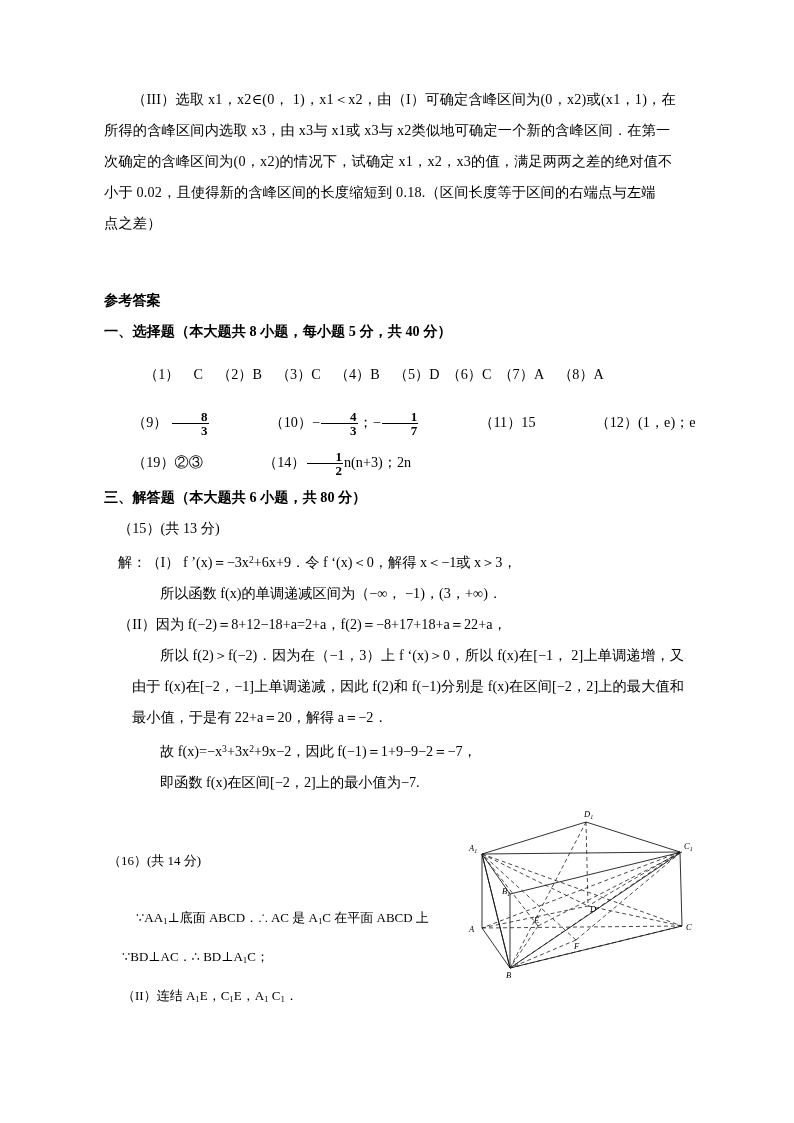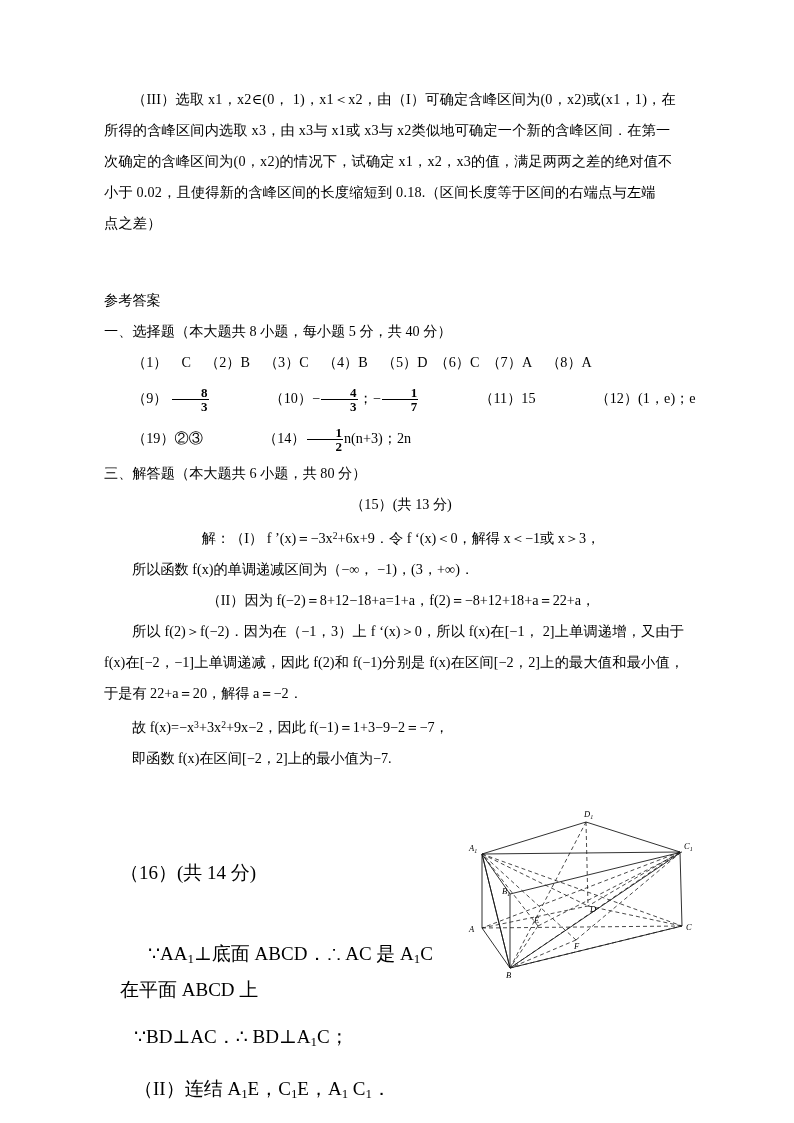--- a/index.html
+++ b/index.html
@@ -36,26 +36,27 @@
     text-justify: inter-ideograph;
     letter-spacing: 0.2px;
   }
   p.indent2 { text-indent: 28px; }
   .gap-lg { height: 46px; }
 
   .sec-title {
     font-size: 14.2px;
     line-height: 31px;
     margin: 0;
+    font-weight: bold;
   }
 
   .ans-row {
     font-size: 14.2px;
     line-height: 31px;
-    margin: 0;
+    margin: 12px;
     text-indent: 28px;
     white-space: nowrap;
   }
   .ans-row .sp { display: inline-block; width: 14px; }
   .ans-row .sp-s { display: inline-block; width: 7px; }
 
   .blank-row {
     font-size: 14.2px;
     line-height: 40px;
     margin: 0;
@@ -76,40 +77,40 @@
     top: 1px;
   }
   .frac .num { display: block; padding: 0 1px; }
   .frac .den { display: block; padding: 0 1px; border-top: 1.4px solid #000; }
 
   .sol-line {
     font-size: 14.2px;
     line-height: 31px;
     margin: 0;
   }
-  .sol-line.i1 { text-indent: 14px; text-align: center; }
-  .sol-line.i2 { text-indent: 28px; }
+  .sol-line.i1 { text-indent: 14px; }
+  .sol-line.i2 { text-indent: 28px; margin-left: 28px; }
   .sol-line.just {
     text-align: justify;
     text-justify: inter-ideograph;
   }
 
   sub { font-size: 0.68em; vertical-align: -0.25em; }
   sup { font-size: 0.68em; vertical-align: 0.42em; }
 
   .q16-block {
     position: absolute;
     left: 104px;
     top: 841px;
     width: 360px;
   }
   .q16-block p {
-    font-size: 19px;
-    line-height: 31px;
-    margin: 16px;
+    font-size: 13px;
+    line-height: 31px;
+    margin: 4px;
   }
   .q16-block p.i1 { text-indent: 14px; }
   .q16-block p.i2 { text-indent: 28px; }
 
   .figure {
     position: absolute;
     left: 466px;
     top: 806px;
     width: 232px;
     height: 172px;
@@ -159,25 +160,25 @@
     <p class="blank-row"><span>（19）</span><span>②③</span><span class="sp"></span><span class="sp"></span><span>（14）</span><span class="frac"><span class="num">1</span><span class="den">2</span></span><span>n(n+3)；2n</span></p>
 
     <p class="sec-title">三、解答题（本大题共 6 小题，共 80 分）</p>
 
     <p class="sol-line i1">（15）(共 13 分)</p>
 
     <p class="sol-line i1"><span>解：（I） f ’(x)＝−3x</span><sup>2</sup><span>+6x+9．令 f ‘(x)＜0，解得 x＜−1或 x＞3，</span></p>
 
     <p class="sol-line i2">所以函数 f(x)的单调递减区间为（−∞， −1)，(3，+∞)．</p>
 
-    <p class="sol-line i1">（II）因为 f(−2)＝8+12−18+a=1+a，f(2)＝−8+12+18+a＝22+a，</p>
+    <p class="sol-line i1">（II）因为 f(−2)＝8+12−18+a=2+a，f(2)＝−8+17+18+a＝22+a，</p>
 
     <p class="sol-line i2 just">所以 f(2)＞f(−2)．因为在（−1，3）上 f ‘(x)＞0，所以 f(x)在[−1， 2]上单调递增，又由于 f(x)在[−2，−1]上单调递减，因此 f(2)和 f(−1)分别是 f(x)在区间[−2，2]上的最大值和最小值，于是有 22+a＝20，解得 a＝−2．</p>
 
-    <p class="sol-line i2"><span>故 f(x)=−x</span><sup>3</sup><span>+3x</span><sup>2</sup><span>+9x−2，因此 f(−1)＝1+3−9−2＝−7，</span></p>
+    <p class="sol-line i2"><span>故 f(x)=−x</span><sup>3</sup><span>+3x</span><sup>2</sup><span>+9x−2，因此 f(−1)＝1+9−9−2＝−7，</span></p>
 
     <p class="sol-line i2">即函数 f(x)在区间[−2，2]上的最小值为−7.</p>
 
   </div>
 
   <div class="q16-block">
     <p>（16）(共 14 分)</p>
     <div style="height:18px"></div>
     <p class="i2"><span>∵AA</span><sub>1</sub><span>⊥底面 ABCD．∴ AC 是 A</span><sub>1</sub><span>C 在平面 ABCD 上</span></p>
     <p class="i1"><span>∵BD⊥AC．∴ BD⊥A</span><sub>1</sub><span>C；</span></p>

